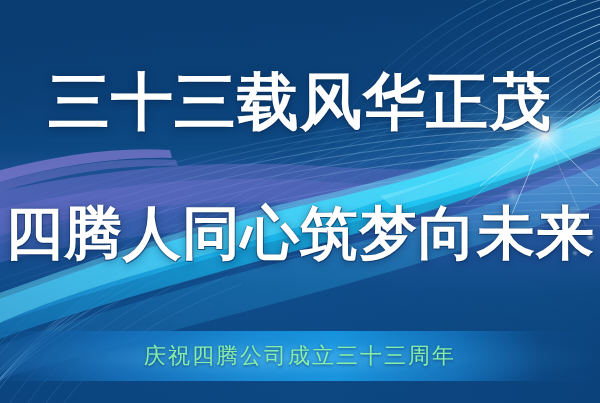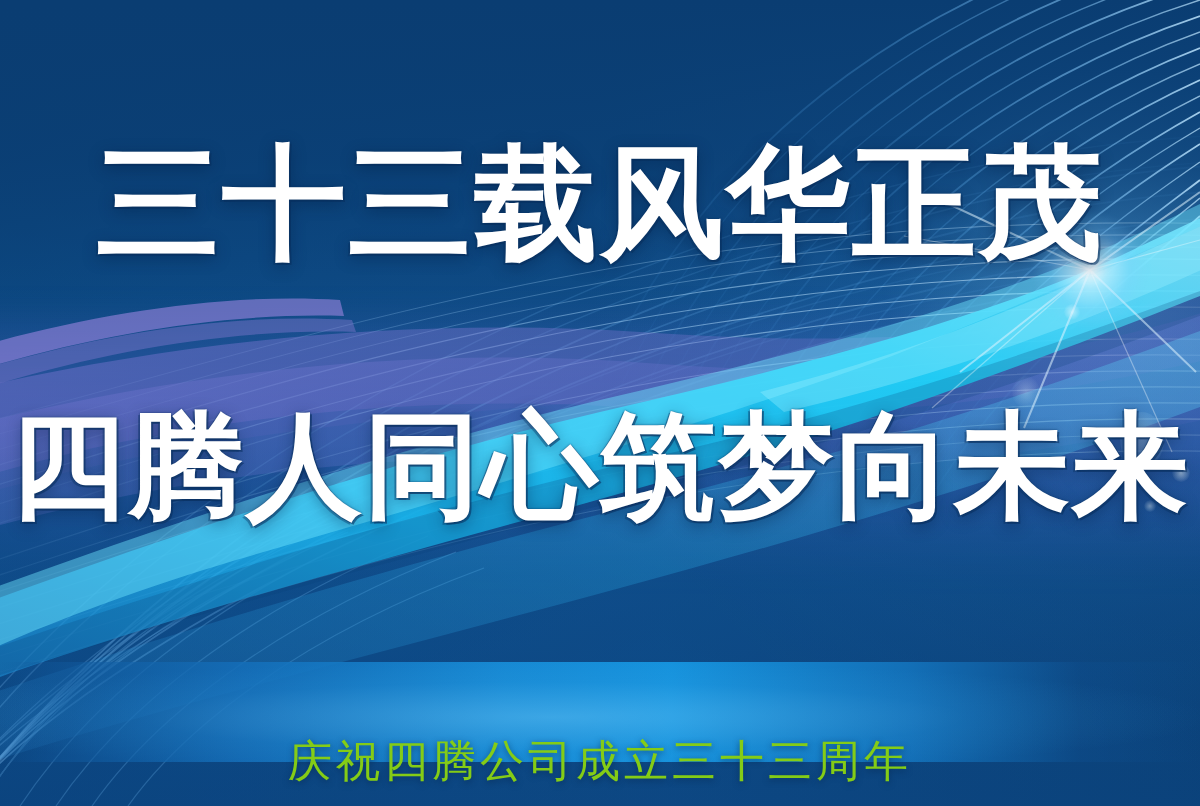--- a/index.html
+++ b/index.html
@@ -68,27 +68,26 @@
       rgba(14,80,145,0.35) 90%,
       rgba(12,70,130,0.0) 100%);
   }
   #sub-band-glow{
     position:absolute;left:0;top:331px;width:600px;height:50px;
     background:radial-gradient(ellipse at 46% 55%, rgba(120,210,255,0.38) 0%, rgba(60,170,235,0.12) 45%, rgba(0,0,0,0) 72%);
   }
   #subtitle{
     position:absolute;left:0;top:340px;width:100%;
     text-align:center;
-    color:#84cc16;
+    color:#86efac;
     font-family:"DejaVu Serif","Liberation Serif",serif;
     font-size:22px;line-height:32px;
     letter-spacing:2px;
     white-space:nowrap;
     text-shadow:0 1px 3px rgba(6,40,80,0.65);
-    margin-top:26px;
   }
 
   
   .flare-core{
     position:absolute;left:516px;top:106px;width:58px;height:58px;
     border-radius:50%;
     background:radial-gradient(circle, rgba(255,255,255,0.95) 0%, rgba(210,240,255,0.55) 22%, rgba(130,205,255,0.22) 48%, rgba(90,180,250,0) 72%);
     filter:blur(1px);
   }
   .bokeh{position:absolute;border-radius:50%;}

